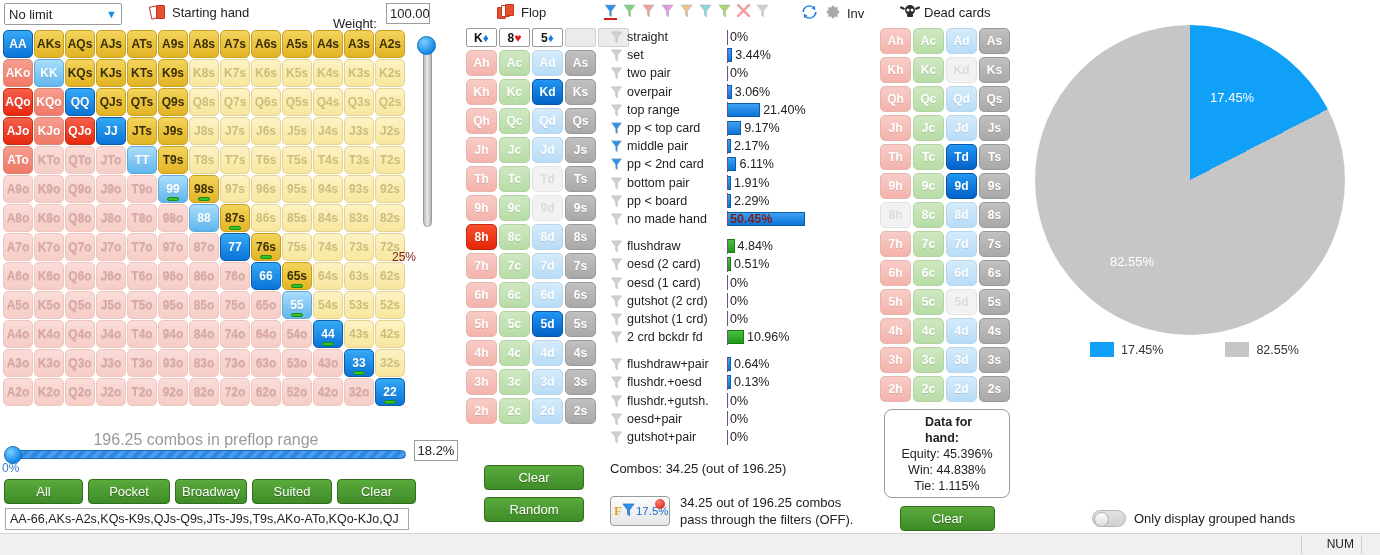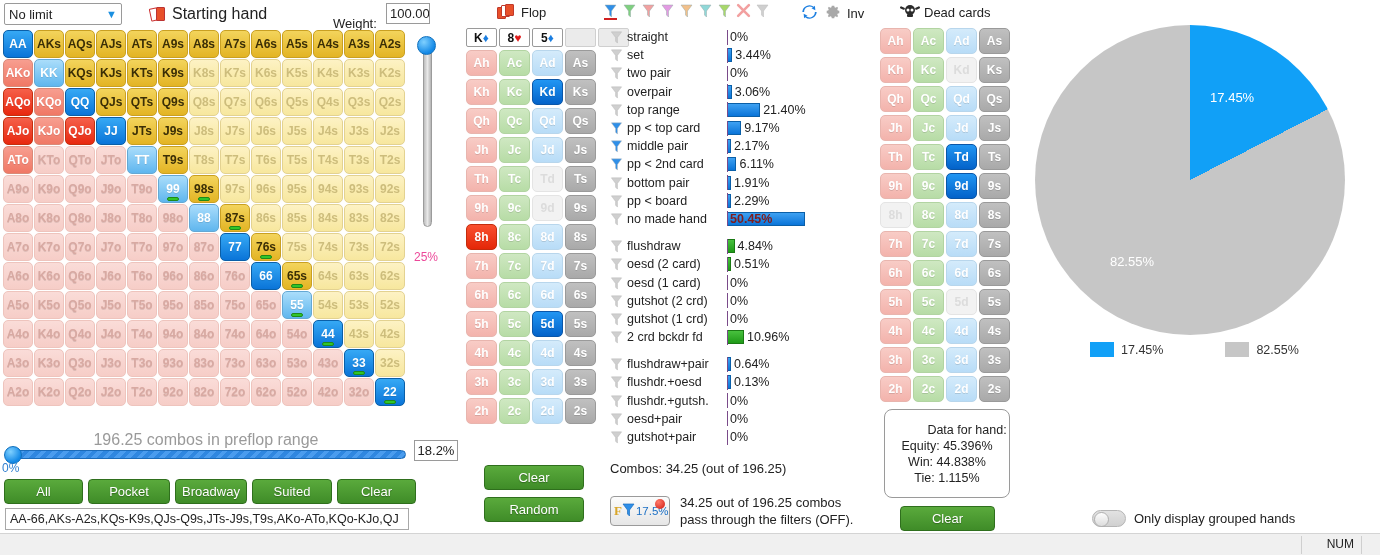--- a/index.html
+++ b/index.html
@@ -15,21 +15,21 @@
 
   
   .topbar { position:absolute; left:0; top:0; width:1380px; height:28px; }
   .limit-select {
     position:absolute; left:4px; top:3px; width:118px; height:22px;
     border:1px solid #9a9a9a; background:#fff; border-radius:2px;
     display:flex; align-items:center; padding:0 4px; font-size:13px;
   }
   .limit-select .lbl { flex:1; }
   .limit-select .caret { color:#1a8fe0; font-size:11px; }
-  .starting-hand { position:absolute; left:150px; top:5px; display:flex; align-items:center; gap:5px; font-size:16px; }
+  .starting-hand { position:absolute; left:150px; top:5px; display:flex; align-items:center; gap:5px; font-size:13px; }
   .cards-ico { width:17px; height:15px; position:relative; display:inline-block; }
   .cards-ico i { position:absolute; display:block; border-radius:1px; }
   .cards-ico i:nth-child(1){ left:0; top:1px; width:8px; height:13px; background:#fff; border:1px solid #c33; transform:rotate(-12deg); }
   .cards-ico i:nth-child(2){ left:6px; top:0px; width:9px; height:14px; background:#e8502a; border:1px solid #b33; }
   .weight-label { position:absolute; left:333px; top:16px; font-size:13px; }
   .weight-box {
     position:absolute; left:386px; top:3px; width:44px; height:21px;
     border:1px solid #9a9a9a; background:#fff; font-size:13px;
     display:flex; align-items:center; padding-left:3px; overflow:hidden;
   }
@@ -72,21 +72,21 @@
   
   .c-o-on  { background:linear-gradient(180deg,#f5604a,#e8280f); border-color:#c4300f; color:#fff; }
   .c-o-mid { background:linear-gradient(180deg,#f79e90,#f07865); border-color:#d98a78; color:#fff; }
   .c-o-off { background:linear-gradient(180deg,#fadcd8,#f6cdc7); border-color:#eec4bd; color:#d8a9a2; }
 
   .wslider { position:absolute; left:416px; top:32px; width:22px; height:200px; }
   .wslider .track { position:absolute; left:7px; top:10px; width:9px; height:185px;
     background:linear-gradient(90deg,#bdbdbd,#e8e8e8,#b4b4b4); border:1px solid #9b9b9b; border-radius:5px; }
   .wslider .knob { position:absolute; left:1px; top:4px; width:19px; height:19px; border-radius:50%;
     background:radial-gradient(circle at 35% 30%,#7fd0ff,#1288e6 70%); border:1px solid #0d6fbd; }
-  .wpct { position:absolute; left:414px; top:250px; font-size:12px; color:#ec4899; }
+  .wpct { position:absolute; left:392px; top:250px; font-size:12px; color:#7f1d1d; }
 
   .combos-note { position:absolute; left:0; top:431px; width:412px; text-align:center;
                  font-size:16px; color:#9a9a9a; }
   .hslider { position:absolute; left:4px; top:446px; width:404px; height:16px; }
   .hslider .htrack { position:absolute; left:8px; top:4px; width:394px; height:9px;
     background:repeating-linear-gradient(135deg,#2f87e0 0 4px,#4a9cee 4px 8px);
     border:1px solid #1c6bb8; border-radius:5px; }
   .hslider .hknob { position:absolute; left:0px; top:0px; width:18px; height:18px; border-radius:50%;
     background:radial-gradient(circle at 35% 30%,#7fd0ff,#1288e6 70%); border:1px solid #0d6fbd; }
   .zeropct { position:absolute; left:2px; top:461px; font-size:12px; color:#2f7fd0; }
@@ -156,21 +156,21 @@
 
   
   .deadgrid { position:absolute; left:880px; top:28px; }
 
   .datahand {
     position:absolute; left:884px; top:409px; width:126px; height:89px;
     border:1px solid #9a9a9a; border-radius:8px; background:#fff;
     display:flex; flex-direction:column; align-items:center; justify-content:center;
     font-size:12.5px; line-height:16px;
   }
-  .datahand .dh-title { font-weight:normal;padding-left:40px; }
+  .datahand .dh-title { font-weight:bold;padding-left:40px; }
   .clear-right { position:absolute; left:900px; top:506px; width:95px; height:25px; }
 
   
   .pie { position:absolute; left:1035px; top:25px; width:310px; height:310px; border-radius:50%; }
   .pielbl { position:absolute; font-size:13px; color:#fff; }
   .legend { position:absolute; left:1090px; top:342px; display:flex; gap:62px; align-items:center; }
   .legend .li { display:flex; align-items:center; gap:7px; font-size:12.5px; color:#333; }
   .swatch { width:24px; height:15px; }
 
   .togglewrap { position:absolute; left:1092px; top:510px; display:flex; align-items:center; gap:8px; }

